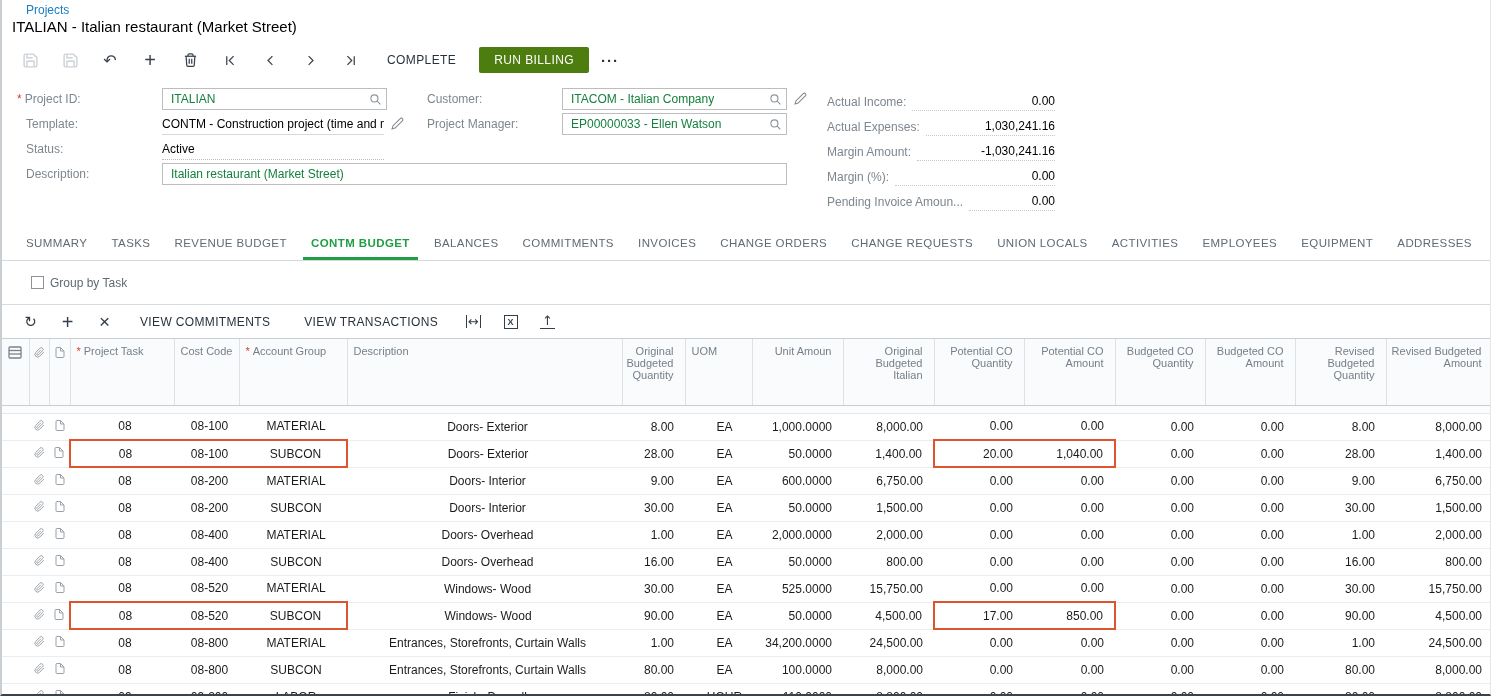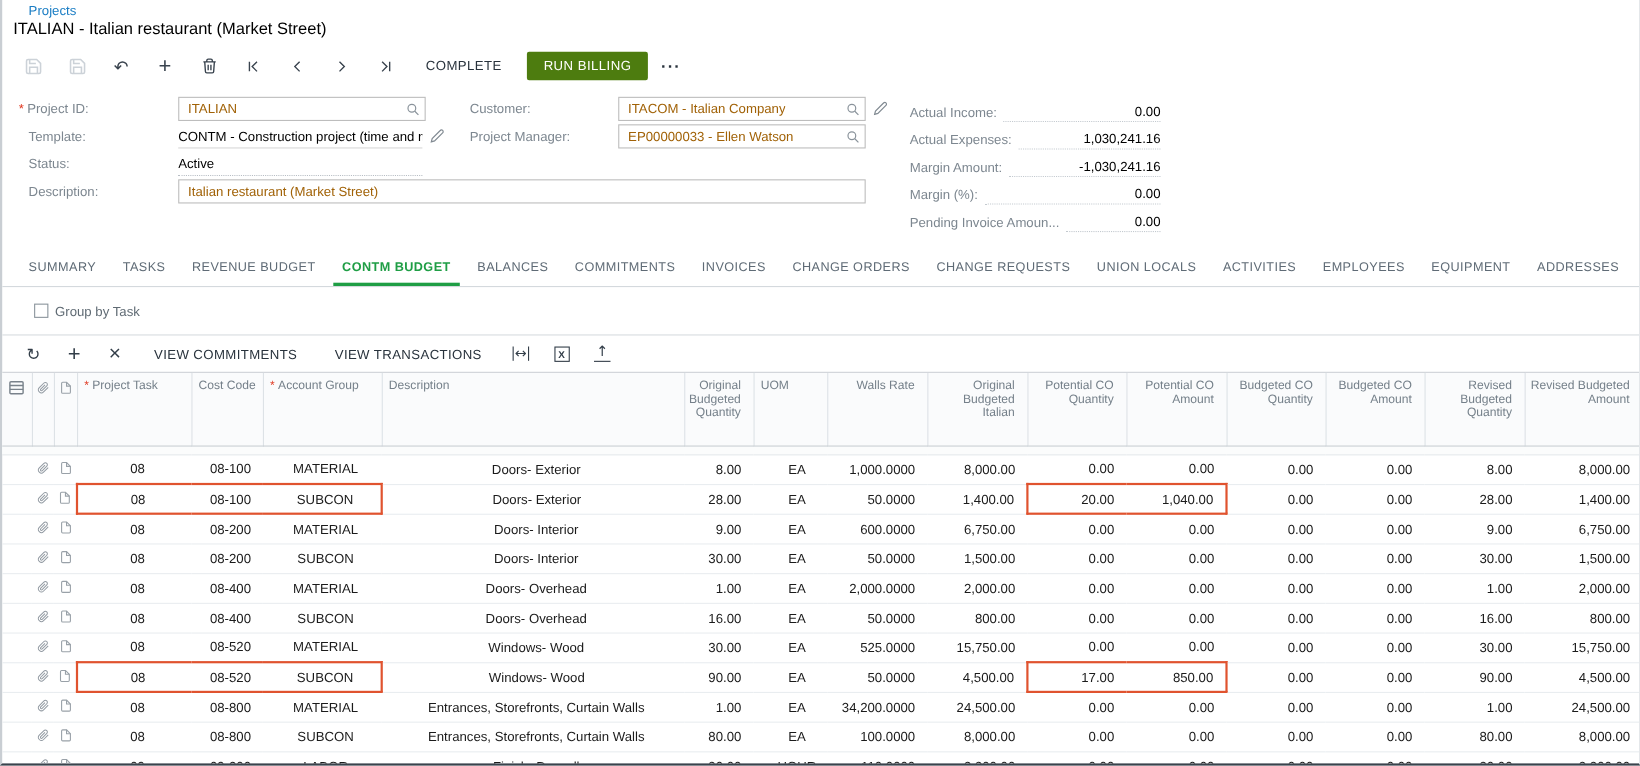--- a/index.html
+++ b/index.html
@@ -34,21 +34,21 @@
   .fcol3 { left: 825px; width: 228px; }
   .frow { display: flex; align-items: center; height: 25px; }
   .flabel { color: #7d8790; white-space: nowrap; }
   .fcol1 .flabel { width: 145px; }
   .fcol2 .flabel { width: 135px; }
   .req { color: #e03b24; margin-right: 3px; }
   .req-pad { display:inline-block; width: 9px; }
   .input-box { position: relative; width: 225px; height: 22px; border: 1px solid #bdbdbd; background: #fff;
                display: flex; align-items: center; padding: 0 22px 0 8px; }
   .input-box.wide { width: 625px; }
-  .input-box .val { white-space: nowrap; overflow: hidden; color: #a16207; }
+  .input-box .val { white-space: nowrap; overflow: hidden; color: #15803d; }
   .lens { position: absolute; right: 4px; top: 4px; cursor: pointer; }
   .ro-line { width: 222px; height: 22px; line-height: 22px; border-bottom: 1px solid #d8d8d8;
              white-space: nowrap; overflow: hidden; color: #000; }
   .ro-dotted { border-bottom: 1px dotted #b7bdc4; }
   .pencil-btn { margin-left: 7px; cursor: pointer; display: flex; align-items: center; }
   .trow { display: flex; align-items: flex-end; height: 25px; width: 228px; }
   .trow .flabel { white-space: nowrap; padding-bottom: 2px; }
   .trow .tval { flex: 1; text-align: right; color: #000; border-bottom: 1px dotted #c3c9cf;
                 padding-bottom: 2px; margin-left: 6px; white-space: nowrap; }
   
@@ -330,21 +330,21 @@
           <th class="ico"><span style="display:inline-block"><svg width="12" height="13" viewBox="0 0 24 24" fill="none" stroke="#99a1a8" stroke-width="2">
                 <path d="M13 2H6a2 2 0 0 0-2 2v16a2 2 0 0 0 2 2h12a2 2 0 0 0 2-2V9z"></path>
                 <polyline points="13 2 13 9 20 9"></polyline>
               </svg></span></th>
           <th class="l"><span class="req">*</span><span>Project Task</span></th>
           <th class="l"><span>Cost Code</span></th>
           <th class="l"><span class="req">*</span><span>Account Group</span></th>
           <th class="l"><span>Description</span></th>
           <th class="r"><span>Original Budgeted Quantity</span></th>
           <th class="l"><span>UOM</span></th>
-          <th class="r"><span>Walls Rate</span></th>
+          <th class="r"><span>Unit Amoun</span></th>
           <th class="r"><span>Original Budgeted Italian</span></th>
           <th class="r"><span>Potential CO Quantity</span></th>
           <th class="r"><span>Potential CO Amount</span></th>
           <th class="r"><span>Budgeted CO Quantity</span></th>
           <th class="r"><span>Budgeted CO Amount</span></th>
           <th class="r"><span>Revised Budgeted Quantity</span></th>
           <th class="r"><span>Revised Budgeted Amount</span></th>
         </tr>
       </thead>
     <tbody>

